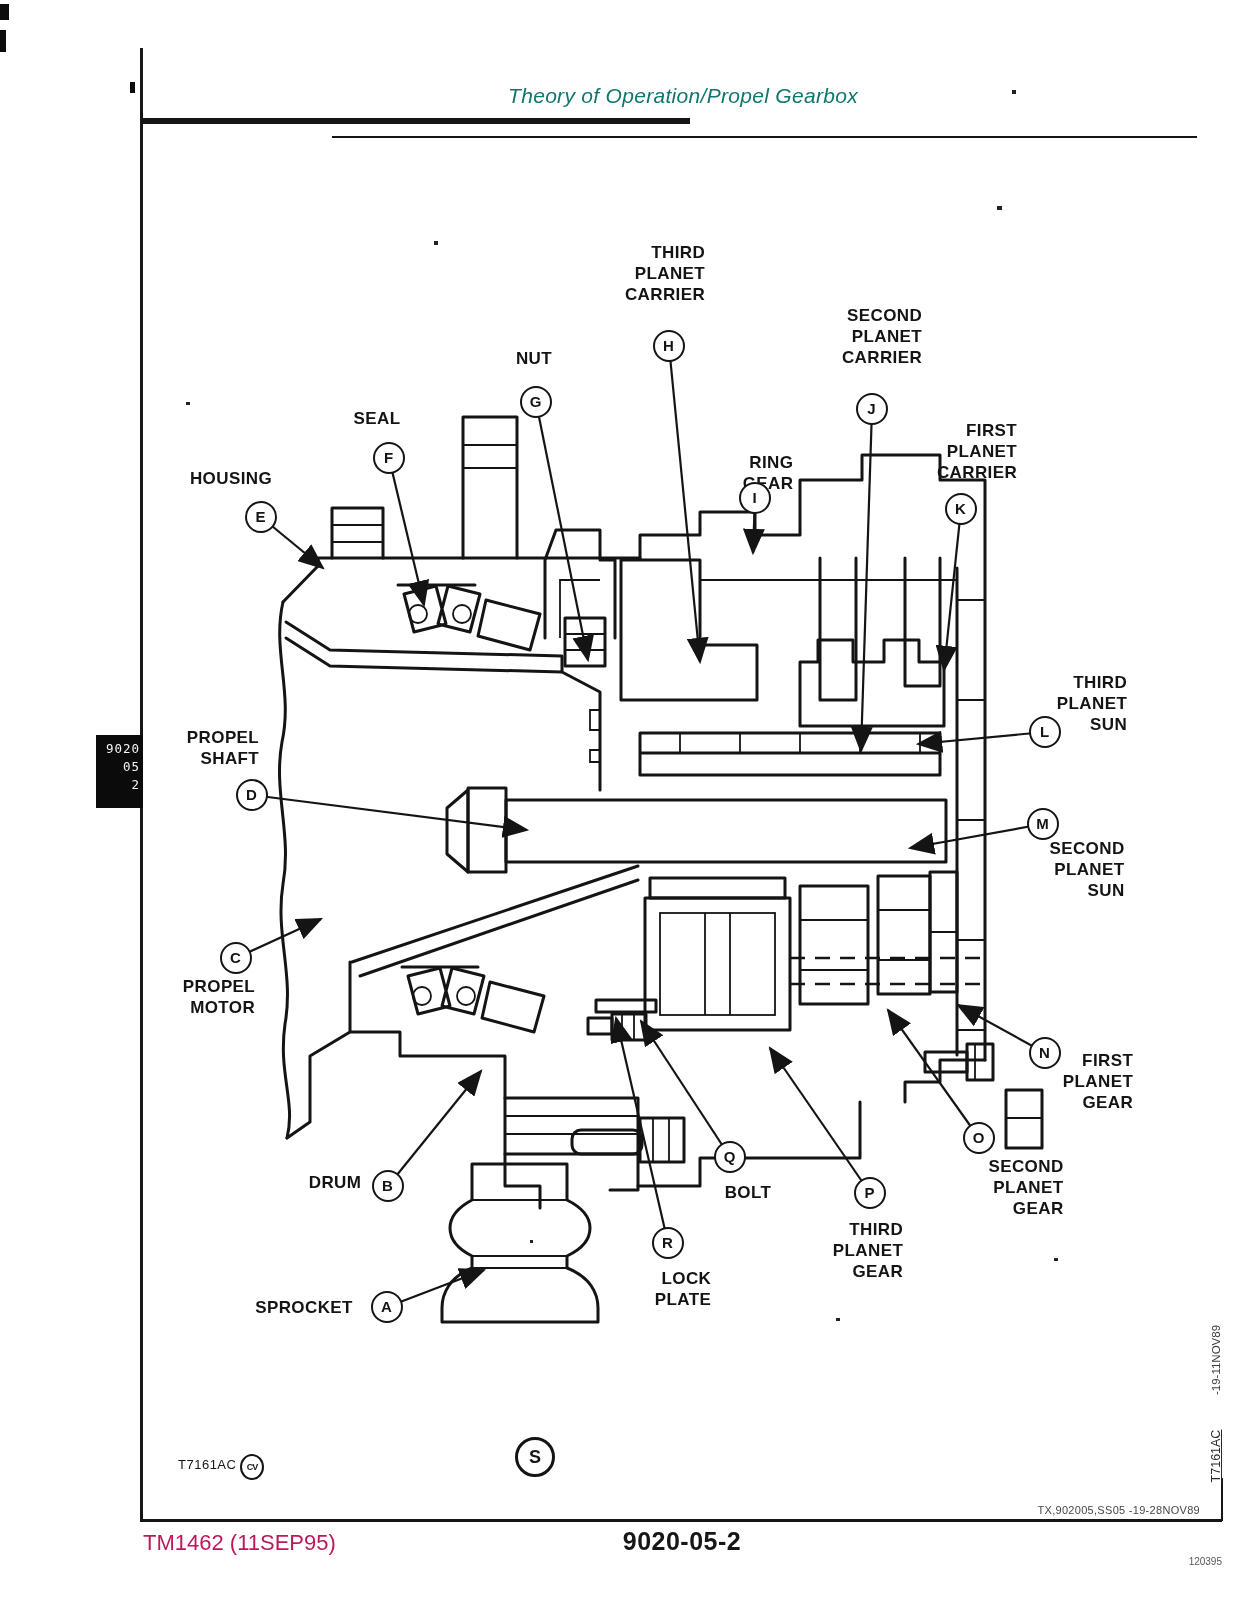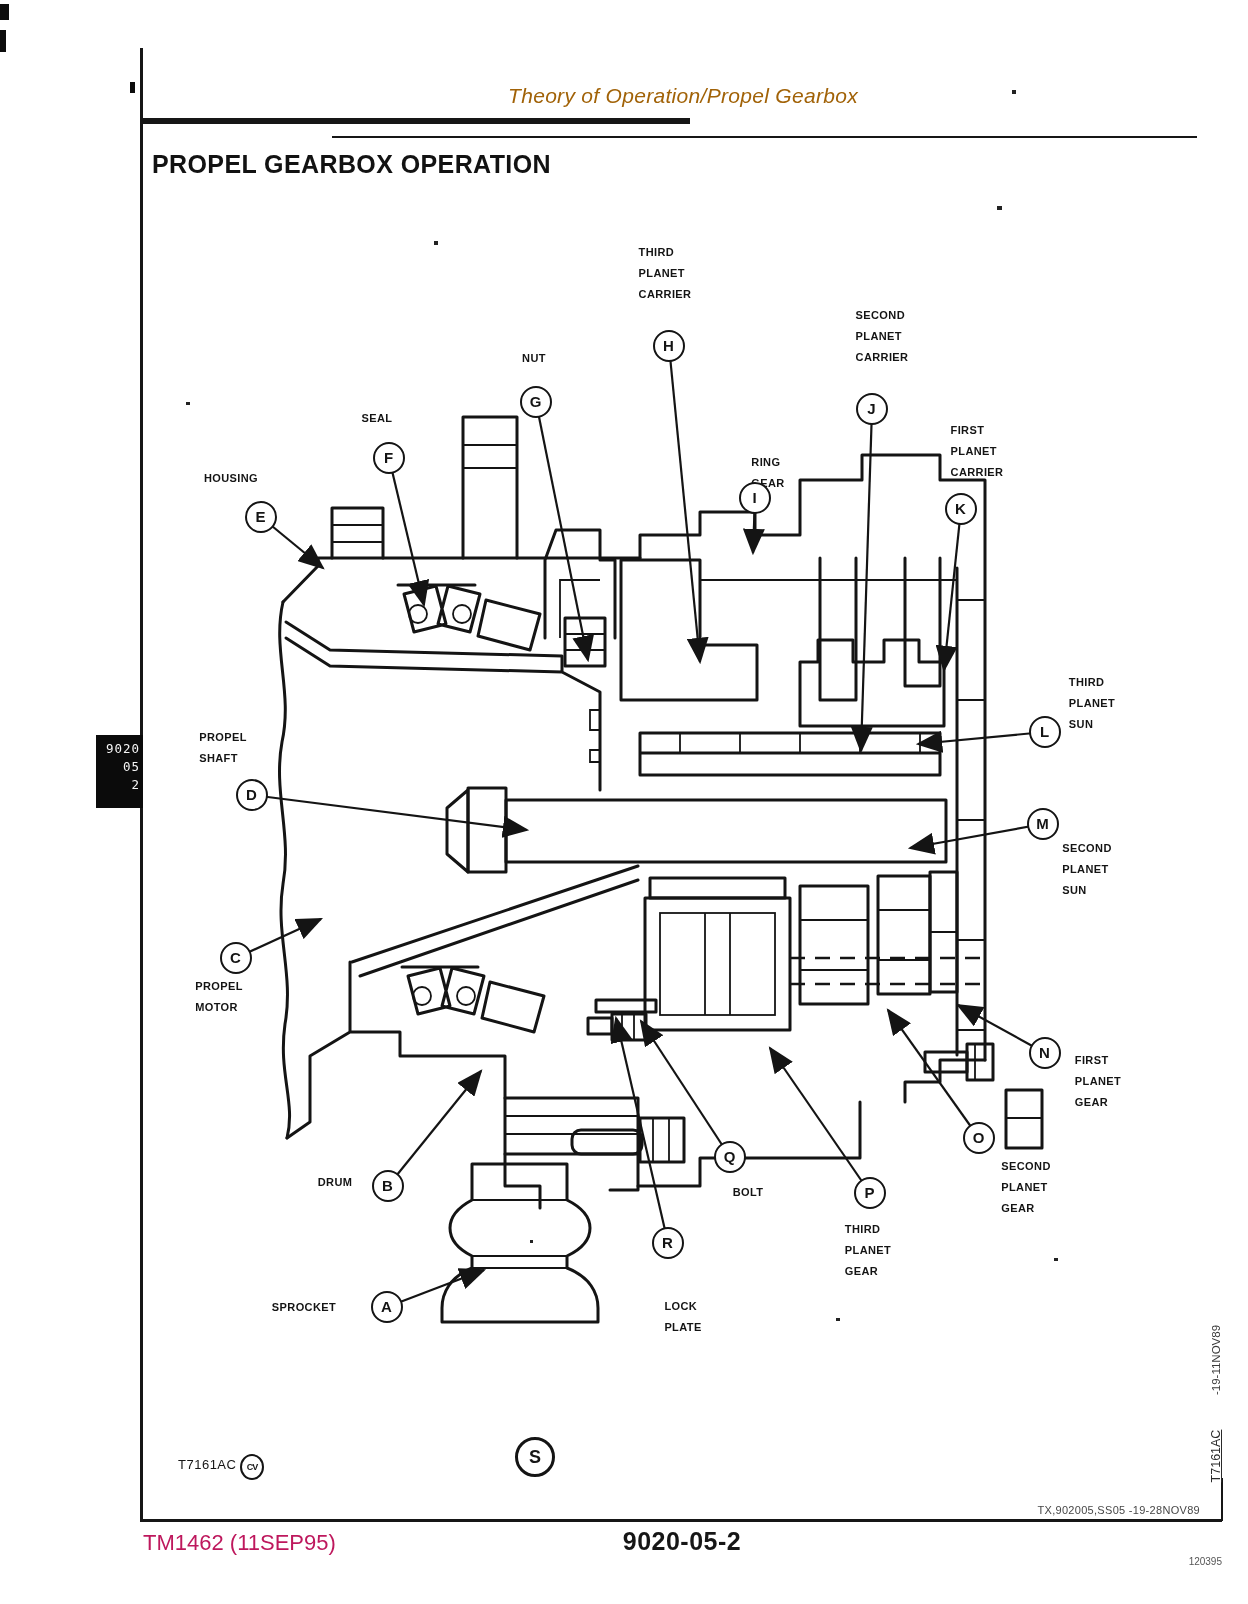--- a/index.html
+++ b/index.html
@@ -4,35 +4,35 @@
 <style>
   html,body{margin:0;padding:0;background:#e8e8e8;}
   .page{
     position:relative;width:1248px;height:1604px;background:#ffffff;
     font-family:"Liberation Sans",sans-serif;color:#161616;overflow:hidden;
     margin:0 auto;
   }
   .rule{position:absolute;background:#161616;}
   .running-header{
     position:absolute;left:683px;top:84px;transform:translateX(-50%);
-    font-style:italic;font-size:21px;letter-spacing:.3px;color:#a16207;white-space:nowrap;
+    font-style:italic;font-size:21px;letter-spacing:.3px;color:#0f766e;white-space:nowrap;
   }
   .section-title{
     position:absolute;left:152px;top:150px;font-weight:bold;font-size:25px;
     letter-spacing:.4px;color:#121212;white-space:nowrap;
   }
   .side-tab{
     position:absolute;left:96px;top:735px;width:47px;height:73px;background:#0b0b0b;
     color:#f5f5f5;font-family:"DejaVu Sans Mono",monospace;font-size:12.5px;
     line-height:18px;text-align:right;padding:5px 3px 0 0;box-sizing:border-box;letter-spacing:1px;
   }
   svg.art{position:absolute;left:0;top:0;z-index:1;}
   .callout-label{
-    position:absolute;transform:translateX(-50%);text-align:left;
-    font-weight:bold;font-size:11px;line-height:21px;letter-spacing:.4px;
+    position:absolute;transform:translateX(-50%);text-align:right;
+    font-weight:bold;font-size:17px;line-height:21px;letter-spacing:.4px;
     white-space:pre-line;z-index:3;color:#141414;
   }
   .callout{
     position:absolute;width:28px;height:28px;border:2.5px solid #141414;border-radius:50%;
     background:#fff;display:flex;align-items:center;justify-content:center;
     font-weight:bold;font-size:15px;z-index:3;color:#141414;
   }
   .caption-circle{
     position:absolute;left:515px;top:1437px;width:34px;height:34px;border:3px solid #141414;
     border-radius:50%;background:#fff;display:flex;align-items:center;justify-content:center;
@@ -69,21 +69,20 @@
   <div class="artifact" style="left:0;top:30px;width:6px;height:22px;"></div>
   <div class="artifact" style="left:130px;top:82px;width:5px;height:11px;"></div>
 
   <div class="rule" style="left:140px;top:48px;width:2.5px;height:1473px;"></div>
   <div class="rule" style="left:143px;top:118px;width:547px;height:5.5px;"></div>
   <div class="rule" style="left:332px;top:136px;width:865px;height:2px;"></div>
   <div class="rule" style="left:140px;top:1519px;width:1082px;height:3px;"></div>
   <div class="rule" style="left:1221px;top:1478px;width:2px;height:43px;"></div>
 
   <div class="running-header">Theory of Operation/Propel Gearbox</div>
-  <div class="section-title">PROPEL GEARBOX OPERATION</div>
 
   <div class="side-tab">
       <div>9020</div>
       <div>05</div>
       <div>2</div>
     </div>
 
   <svg class="art" width="1248" height="1604" viewBox="0 0 1248 1604">
     <defs>
       <marker id="arr" viewBox="0 0 12 10" refX="11" refY="5" markerWidth="12" markerHeight="10" orient="auto">
@@ -245,21 +244,21 @@
   <div class="callout-label" style="left:1098px;top:1050px;">FIRST
 PLANET
 GEAR</div>
   <div class="callout-label" style="left:1026px;top:1156px;">SECOND
 PLANET
 GEAR</div>
   <div class="callout-label" style="left:868px;top:1219px;">THIRD
 PLANET
 GEAR</div>
   <div class="callout-label" style="left:748px;top:1182px;">BOLT</div>
-  <div class="callout-label" style="left:683px;top:1296px;">LOCK
+  <div class="callout-label" style="left:683px;top:1268px;">LOCK
 PLATE</div>
   <div class="callout-label" style="left:335px;top:1172px;">DRUM</div>
   <div class="callout-label" style="left:304px;top:1297px;">SPROCKET</div>
 
   <div class="callout" style="left:244.5px;top:500.5px;">E</div>
   <div class="callout" style="left:372.5px;top:441.5px;">F</div>
   <div class="callout" style="left:519.5px;top:385.5px;">G</div>
   <div class="callout" style="left:652.5px;top:329.5px;">H</div>
   <div class="callout" style="left:738.5px;top:481.5px;">I</div>
   <div class="callout" style="left:855.5px;top:392.5px;">J</div>

